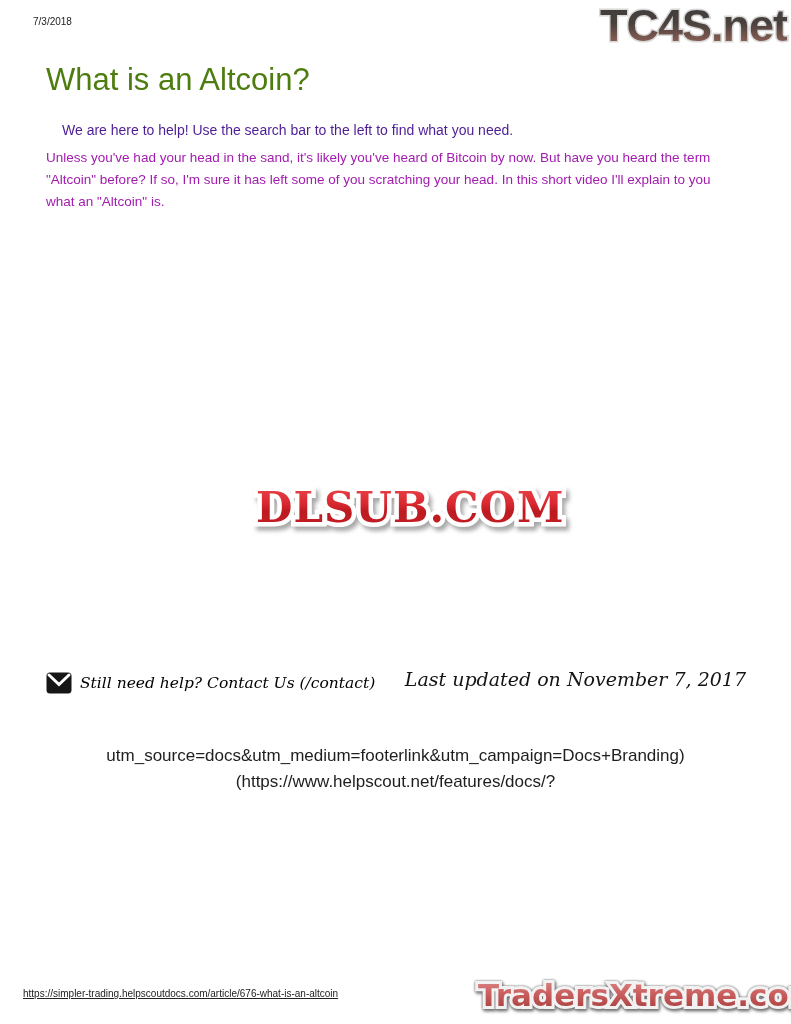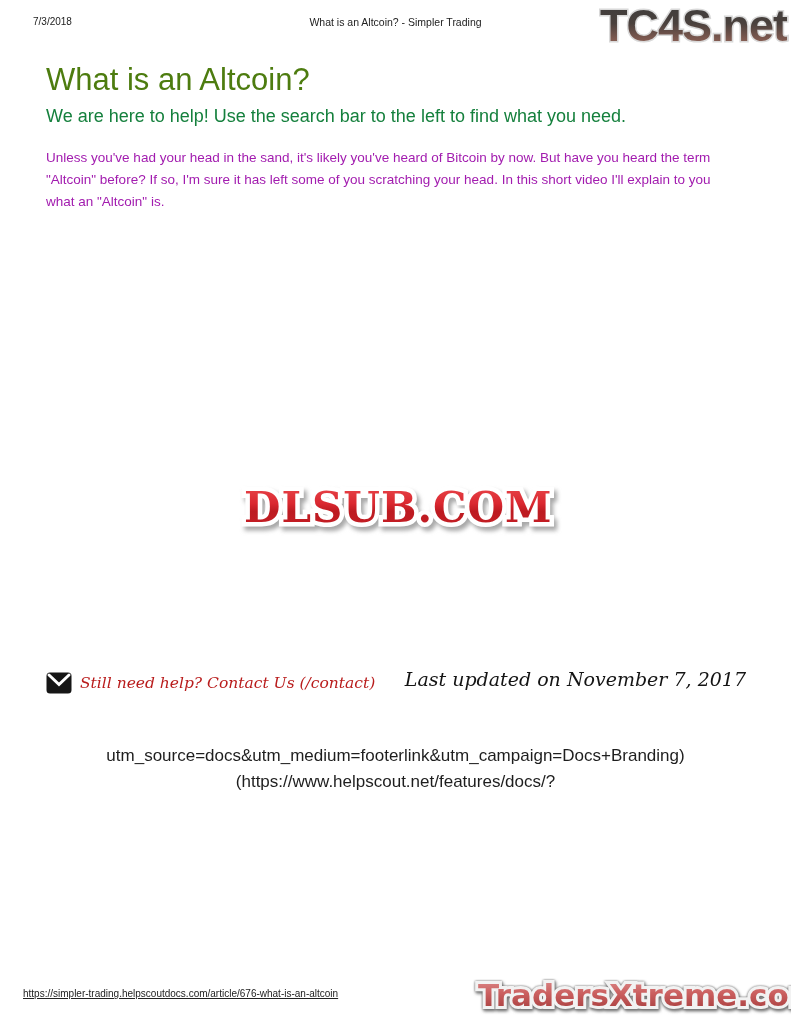--- a/index.html
+++ b/index.html
@@ -12,34 +12,34 @@
   .ph-date { position:absolute; left:33px; top:16px; font-size:10px; color:#222; }
   .ph-title { position:absolute; left:0; right:0; top:16px; text-align:center; font-size:10.5px; color:#222; }
   .pf-url { position:absolute; left:23px; top:988px; font-size:10px; color:#222;text-decoration:underline; }
 
   
   .article-title {
     position:absolute; left:46px; top:62px; margin:0;
     font-size:31px; font-weight:400; color:#4d7c0f; letter-spacing:0;
   }
   .intro {
-    position:absolute; left:46px; top:106px; margin:0;
-    font-size:18px; color:#15803d;
+    position:absolute; left:46px; top:106px; margin:16px;
+    font-size:14px; color:#4c1d95;
   }
   .body-par {
     position:absolute; left:46px; top:147px; margin:0; width:676px;
     font-size:13.5px; line-height:21.8px; color:#a21caf;
   }
 
   
   .mail-icon { position:absolute; left:46px; top:672px; width:26px; height:22px; }
   .help-left {
     position:absolute; left:80px; top:674px;
     font-family:"DejaVu Serif", serif; font-style:italic;
-    font-size:15.5px; color:#b91c1c; white-space:nowrap;
+    font-size:15.5px; color:#000000; white-space:nowrap;
   }
   .help-link { cursor:pointer; }
   .last-updated {
     position:absolute; right:45px; top:668px; text-align:right;
     font-family:"DejaVu Serif", serif; font-style:italic;
     font-size:19px; color:#141414; white-space:nowrap;
   }
 
   
   .site-footer {
@@ -62,21 +62,21 @@
     font-size:45px; letter-spacing:-1px;
     background:linear-gradient(180deg,#3c3c3c 0%,#4a413d 45%,#8f6156 85%,#9c6f63 100%);
     -webkit-background-clip:text; background-clip:text; color:transparent;margin-left:35px;
   }
   .tc4s::before {
     color:#d9d9d9; -webkit-text-stroke:3px #d9d9d9;
     filter:blur(0.4px);
   }
 
   
-  .wm-center { left:244px; top:483px; }
+  .wm-center { left:256px; top:483px; }
   .dlsub {
     font-family:"DejaVu Serif", serif; font-weight:bold;
     font-size:42px; letter-spacing:1px;
     background:linear-gradient(180deg,#ea4a4e 0%,#da2830 42%,#bd1b21 58%,#c81f26 100%);
     -webkit-background-clip:text; background-clip:text; color:transparent;
   }
   .dlsub::before {
     color:#ffffff; -webkit-text-stroke:9px #ffffff;
     filter:drop-shadow(3px 4px 2px rgba(110,110,110,0.6));
   }
@@ -93,21 +93,20 @@
     color:#f2f2f2; -webkit-text-stroke:6px #f2f2f2;
     filter:drop-shadow(1px 2px 1.5px rgba(100,100,100,0.65)) drop-shadow(0 0 1px #666);
   }
 </style>
 </head>
 <body>
 
 <div class="page">
 
   <span class="ph-date">7/3/2018</span>
-  <span class="ph-title">What is an Altcoin? - Simpler Trading</span>
 
   <div class="wm wm-top">
     <span class="outline-text tc4s" data-text="TC4S.net">TC4S.net</span>
   </div>
 
   <h1 class="article-title">What is an Altcoin?</h1>
   <p class="intro">We are here to help! Use the search bar to the left to find what you need.</p>
   <p class="body-par">Unless you've had your head in the sand, it's likely you've heard of Bitcoin by now. But have you heard the term "Altcoin" before? If so, I'm sure it has left some of you scratching your head. In this short video I'll explain to you what an "Altcoin" is.</p>
 
   <div class="wm wm-center">

